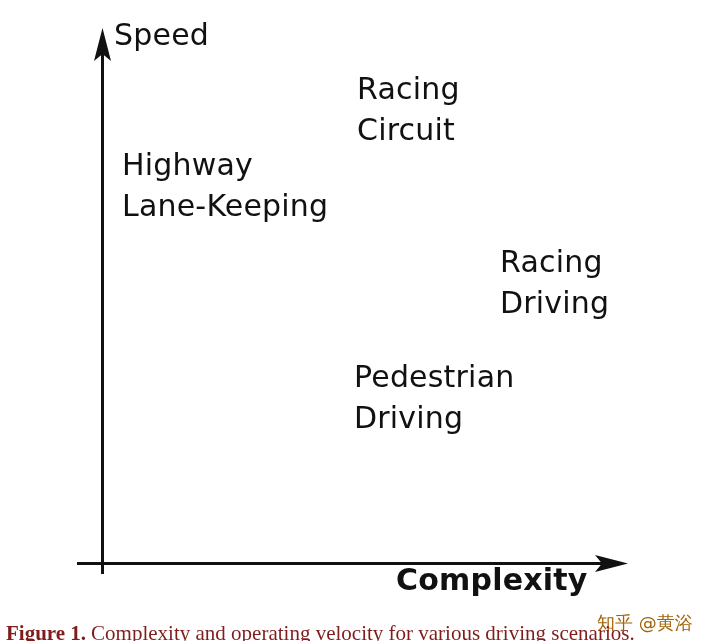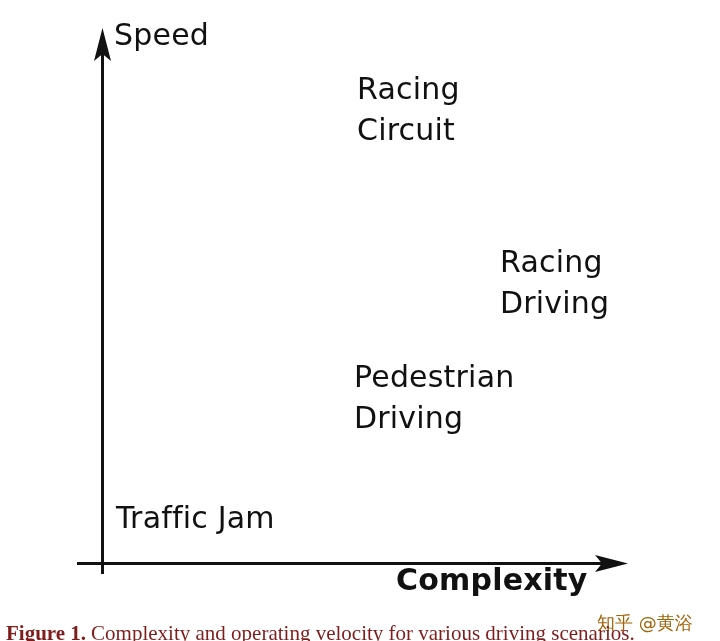--- a/index.html
+++ b/index.html
@@ -65,29 +65,30 @@
     <polygon points="102.5,12 94,45 102.5,38 111,45" fill="#111111"></polygon>
     <line x1="77" y1="547.5" x2="602" y2="547.5" stroke="#111111" stroke-width="3"></line>
     <polygon points="628,547.5 595,539 602,547.5 595,556" fill="#111111"></polygon>
   </svg>
 
   <div class="lbl" style="left:114px; top:-2px;">Speed</div>
 
   <div class="lbl" style="left:357px; top:52px;">Racing
 Circuit</div>
 
+  <div class="lbl" style="left:122px; top:128px;">Highway
+Lane-Keeping</div>
 
   <div class="lbl" style="left:500px; top:225px;">Racing
 Driving</div>
 
   <div class="lbl" style="left:354px; top:340px;">Pedestrian
 Driving</div>
 
 
-  <div class="lbl" style="left:116px; top:481px;">Traffic Jam</div>
 
   <div class="lbl" style="left:396px; top:543px;font-weight:bold;">Complexity</div>
 
   <div class="watermark">知乎 @黄浴</div>
 
   <p class="caption">
     <span class="fig-label">Figure 1.</span><span>Complexity and operating velocity for various driving scenarios.</span>
   </p>
 
 </div>

